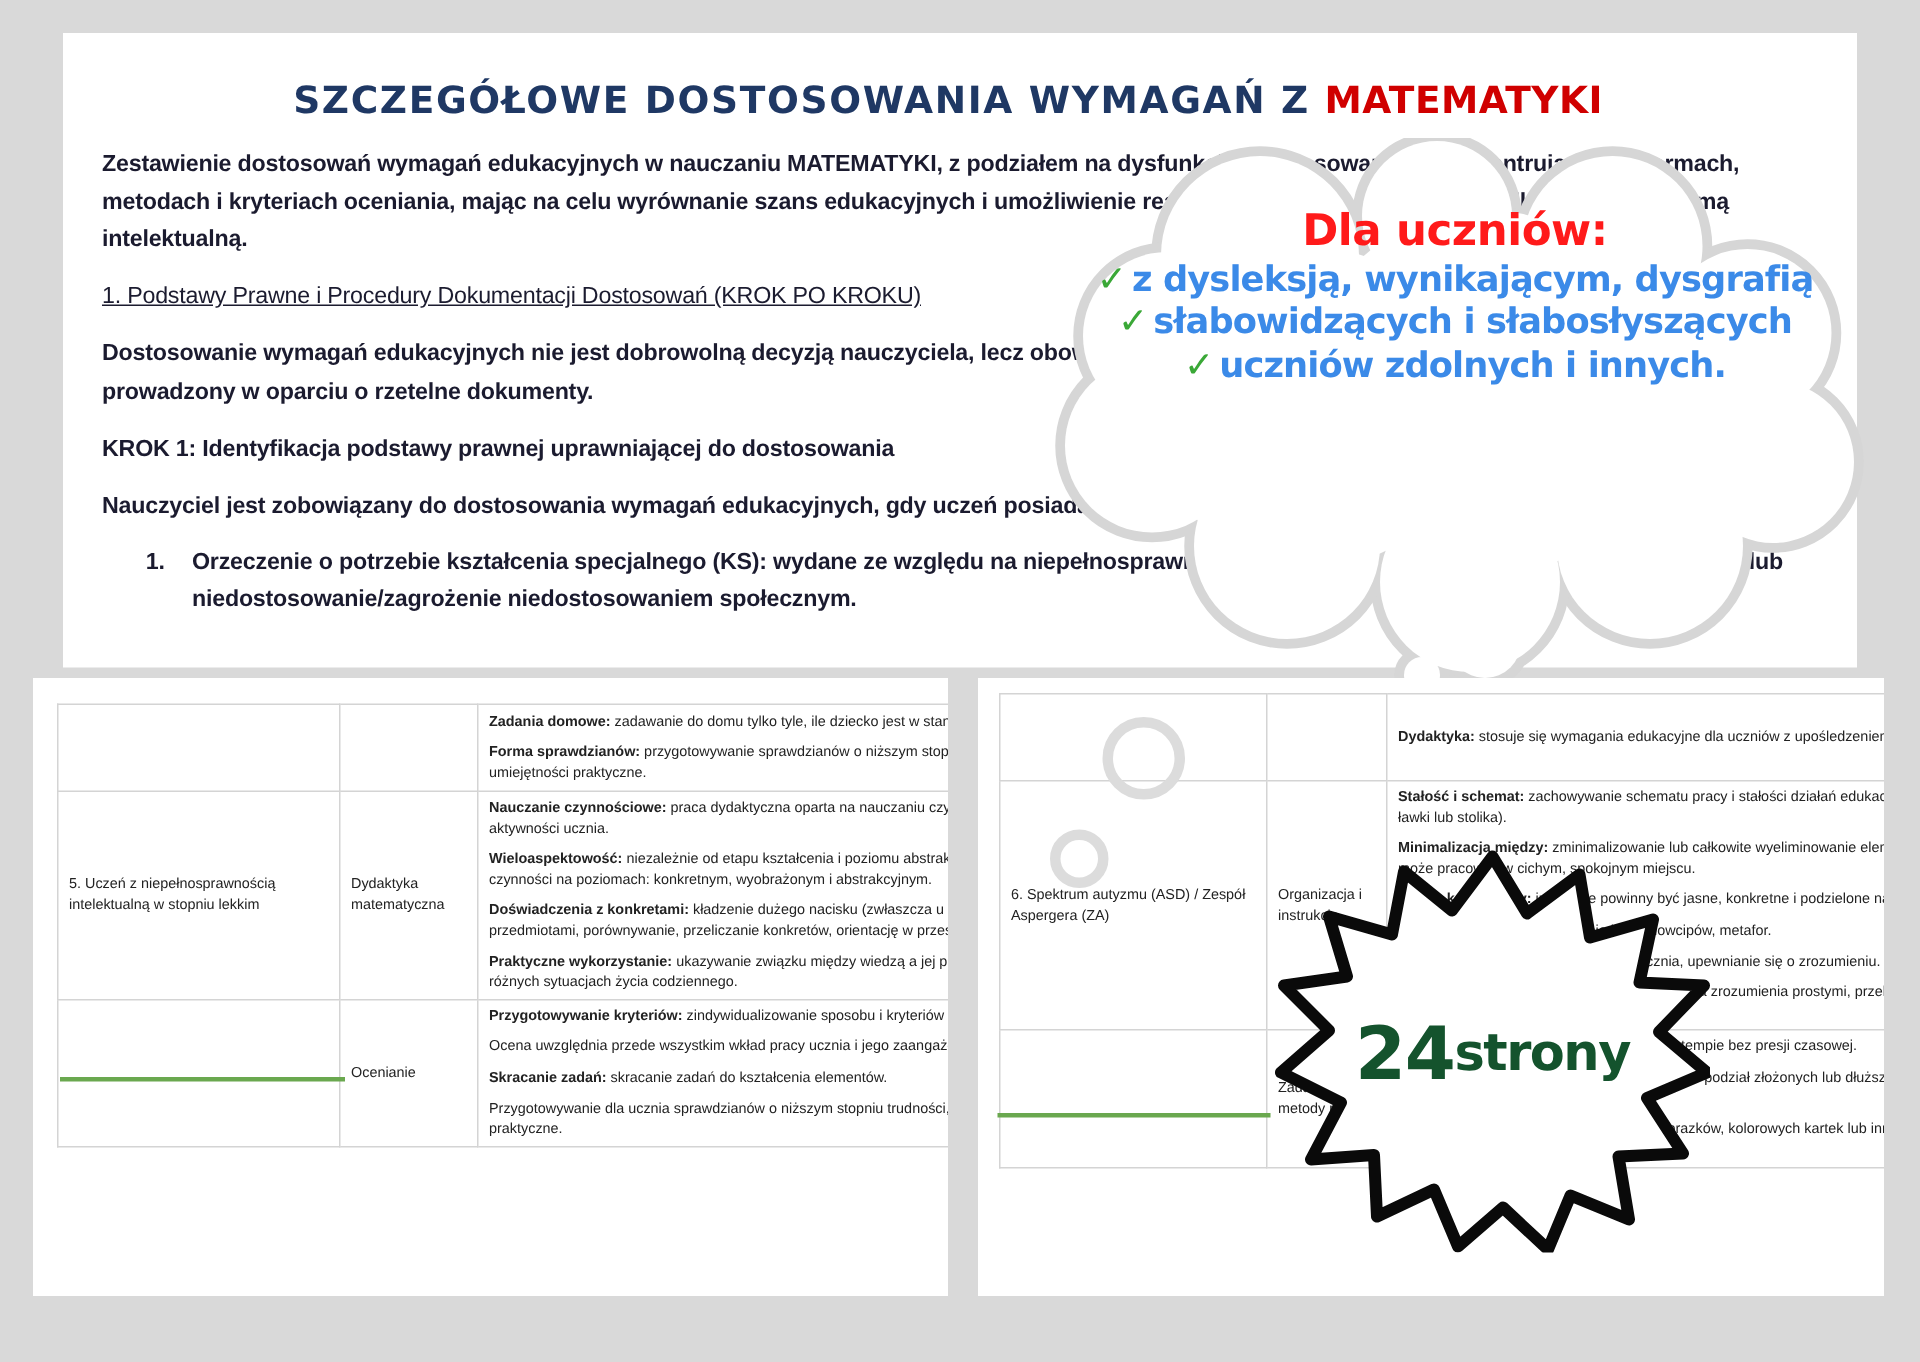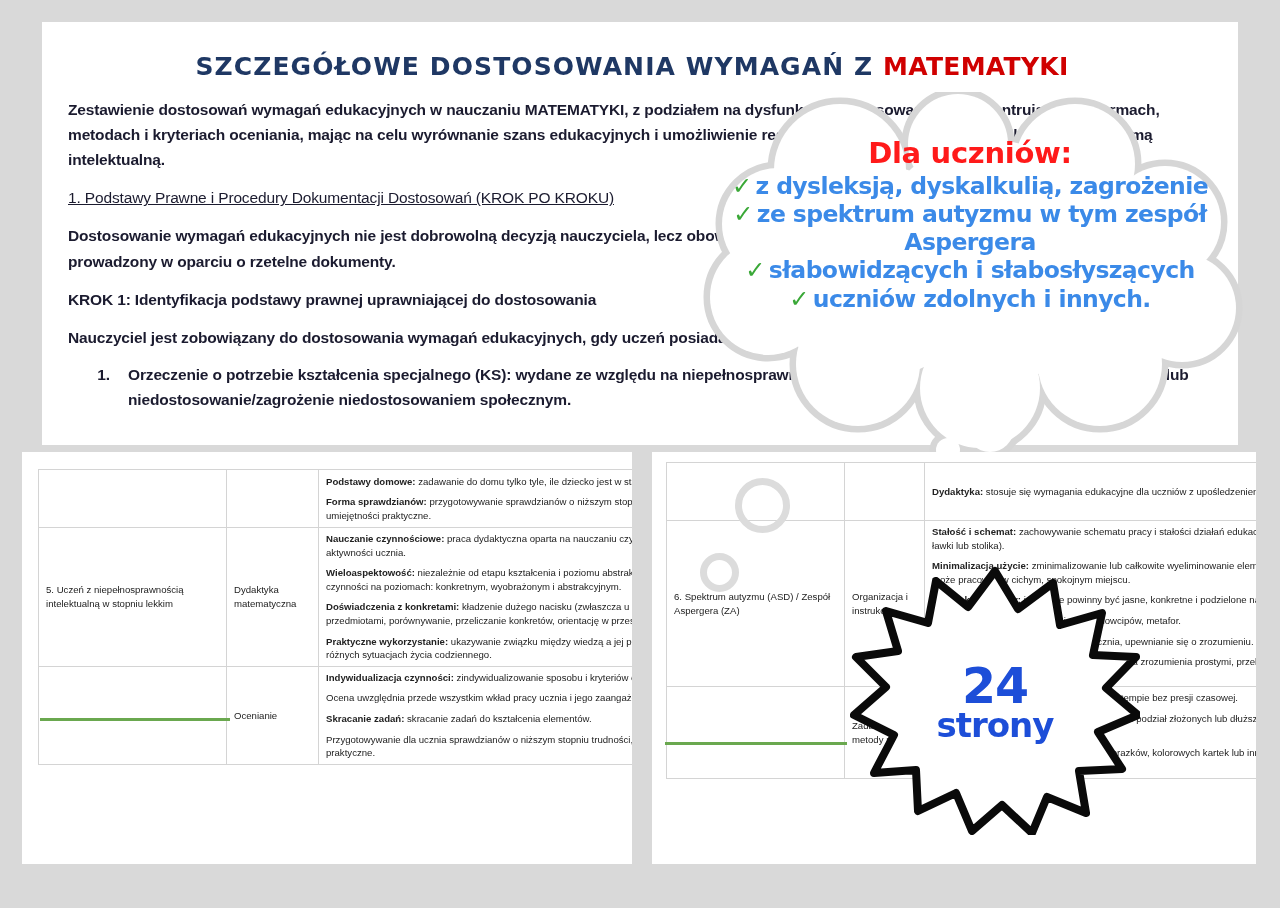--- a/index.html
+++ b/index.html
@@ -134,24 +134,24 @@
   #circle-small { left:700px; top:553px; width:39px;  height:39px; }
 
   
   #starburst {
     position:absolute; left:850px; top:565px;
     width:290px; height:270px;
   }
   #starburst svg { position:absolute; inset:0; width:100%; height:100%; }
   .burst-text {
     position:absolute; inset:0;
-    display:flex; flex-direction:column;
+    display:flex; 
     align-items:center; justify-content:center;
     font-family:"DejaVu Sans", sans-serif;
-    color:#1d4ed8; font-weight:bold;
+    color:#14532d; font-weight:bold;
     line-height:0.93; letter-spacing:-1px;
     padding-top:6px;
   }
   .burst-num  { font-size:49px; }
   .burst-word { font-size:34px; }
 </style>
 </head>
 <body>
 
 <div id="doc-top">
@@ -213,26 +213,23 @@
       <circle cx="395" cy="180" r="102"></circle>
       <circle cx="300" cy="336" r="24"></circle>
       <circle cx="258" cy="358" r="12"></circle>
     </g>
   </svg>
 
   <div class="cloud-text">
     <div class="cloud-head">Dla uczniów:</div>
 
     <div class="cloud-line">
-      <span class="tick">✓</span><span>z dysleksją, dyskalkulią, zagrożenie</span>
+      <span class="tick">✓</span><span>z dysleksją, wynikającym, dysgrafią</span>
     </div>
 
-    <div class="cloud-line wrap">
-      <span class="tick">✓</span><span>ze spektrum autyzmu w tym zespół Aspergera</span>
-    </div>
 
 
     <div class="cloud-line">
       <span class="tick">✓</span><span>słabowidzących i słabosłyszących</span>
     </div>
 
     <div class="cloud-line">
       <span class="tick">✓</span><span>uczniów zdolnych i innych.</span>
     </div>
   </div>
@@ -243,39 +240,39 @@
     <colgroup>
         <col class="c1">
         <col class="c2">
         <col class="c3">
       </colgroup>
     <tbody>
       <tr>
         <td class="row-h"></td>
         <td></td>
         <td class="cell-desc">
-          <p><span class="b">Podstawy domowe:</span><span> zadawanie do domu tylko tyle, ile dziecko jest w stanie wykonać samodzielnie.</span></p>
+          <p><span class="b">Zadania domowe:</span><span> zadawanie do domu tylko tyle, ile dziecko jest w stanie wykonać samodzielnie.</span></p>
           <p><span class="b">Forma sprawdzianów:</span><span> przygotowywanie sprawdzianów o niższym stopniu trudności, akcentujących umiejętności praktyczne.</span></p>
         </td>
       </tr>
       <tr>
         <td>5. Uczeń z niepełnosprawnością intelektualną w stopniu lekkim</td>
         <td>Dydaktyka matematyczna</td>
         <td class="cell-desc">
           <p><span class="b">Nauczanie czynnościowe:</span><span> praca dydaktyczna oparta na nauczaniu czynnościowym, oparte na działaniu i aktywności ucznia.</span></p>
           <p><span class="b">Wieloaspektowość:</span><span> niezależnie od etapu kształcenia i poziomu abstrakcji matematycznej, wykonywanie czynności na poziomach: konkretnym, wyobrażonym i abstrakcyjnym.</span></p>
           <p><span class="b">Doświadczenia z konkretami:</span><span> kładzenie dużego nacisku (zwłaszcza u młodszych) na manipulowanie przedmiotami, porównywanie, przeliczanie konkretów, orientację w przestrzeni.</span></p>
           <p><span class="b">Praktyczne wykorzystanie:</span><span> ukazywanie związku między wiedzą a jej praktycznym wykorzystywaniem w różnych sytuacjach życia codziennego.</span></p>
         </td>
       </tr>
       <tr>
         <td></td>
         <td>Ocenianie</td>
         <td class="cell-desc">
-          <p><span class="b">Indywidualizacja czynności:</span><span> zindywidualizowanie sposobu i kryteriów oceniania ucznia.</span></p>
+          <p><span class="b">Przygotowywanie kryteriów:</span><span> zindywidualizowanie sposobu i kryteriów oceniania ucznia.</span></p>
           <p><span class="b"></span><span>Ocena uwzględnia przede wszystkim wkład pracy ucznia i jego zaangażowanie.</span></p>
           <p><span class="b">Skracanie zadań:</span><span> skracanie zadań do kształcenia elementów.</span></p>
           <p><span class="b"></span><span>Przygotowywanie dla ucznia sprawdzianów o niższym stopniu trudności, akcentujących umiejętności praktyczne.</span></p>
         </td>
       </tr>
     </tbody>
   </table>
 </div>
 <div class="green-sep" id="green-left"></div>
 
@@ -292,21 +289,21 @@
         <td></td>
         <td class="cell-desc">
           <p><span class="b">Dydaktyka:</span><span> stosuje się wymagania edukacyjne dla uczniów z upośledzeniem lekkim.</span></p>
         </td>
       </tr>
       <tr>
         <td>6. Spektrum autyzmu (ASD) / Zespół Aspergera (ZA)</td>
         <td>Organizacja i instrukcje</td>
         <td class="cell-desc">
           <p><span class="b">Stałość i schemat:</span><span> zachowywanie schematu pracy i stałości działań edukacyjnych (np. zajmowanie tej samej ławki lub stolika).</span></p>
-          <p><span class="b">Minimalizacja użycie:</span><span> zminimalizowanie lub całkowite wyeliminowanie elementów rozpraszających. Uczeń może pracować w cichym, spokojnym miejscu.</span></p>
+          <p><span class="b">Minimalizacja między:</span><span> zminimalizowanie lub całkowite wyeliminowanie elementów rozpraszających. Uczeń może pracować w cichym, spokojnym miejscu.</span></p>
           <p><span class="b">Proste komunikaty:</span><span> instrukcje powinny być jasne, konkretne i podzielone na kroki.</span></p>
           <p><span class="b"></span><span>Komunikacja dosłowna, unikanie ironii, dowcipów, metafor.</span></p>
           <p><span class="b"></span><span>Kierowanie poleceń indywidualnie do ucznia, upewnianie się o zrozumieniu.</span></p>
           <p><span class="b"></span><span>Częsta informacja zwrotna, sprawdzanie stopnia zrozumienia prostymi, przekładanymi zdaniami, by dać poczucie bezpieczeństwa.</span></p>
         </td>
       </tr>
       <tr>
         <td></td>
         <td>Zadania i metody pracy</td>
         <td class="cell-desc">

